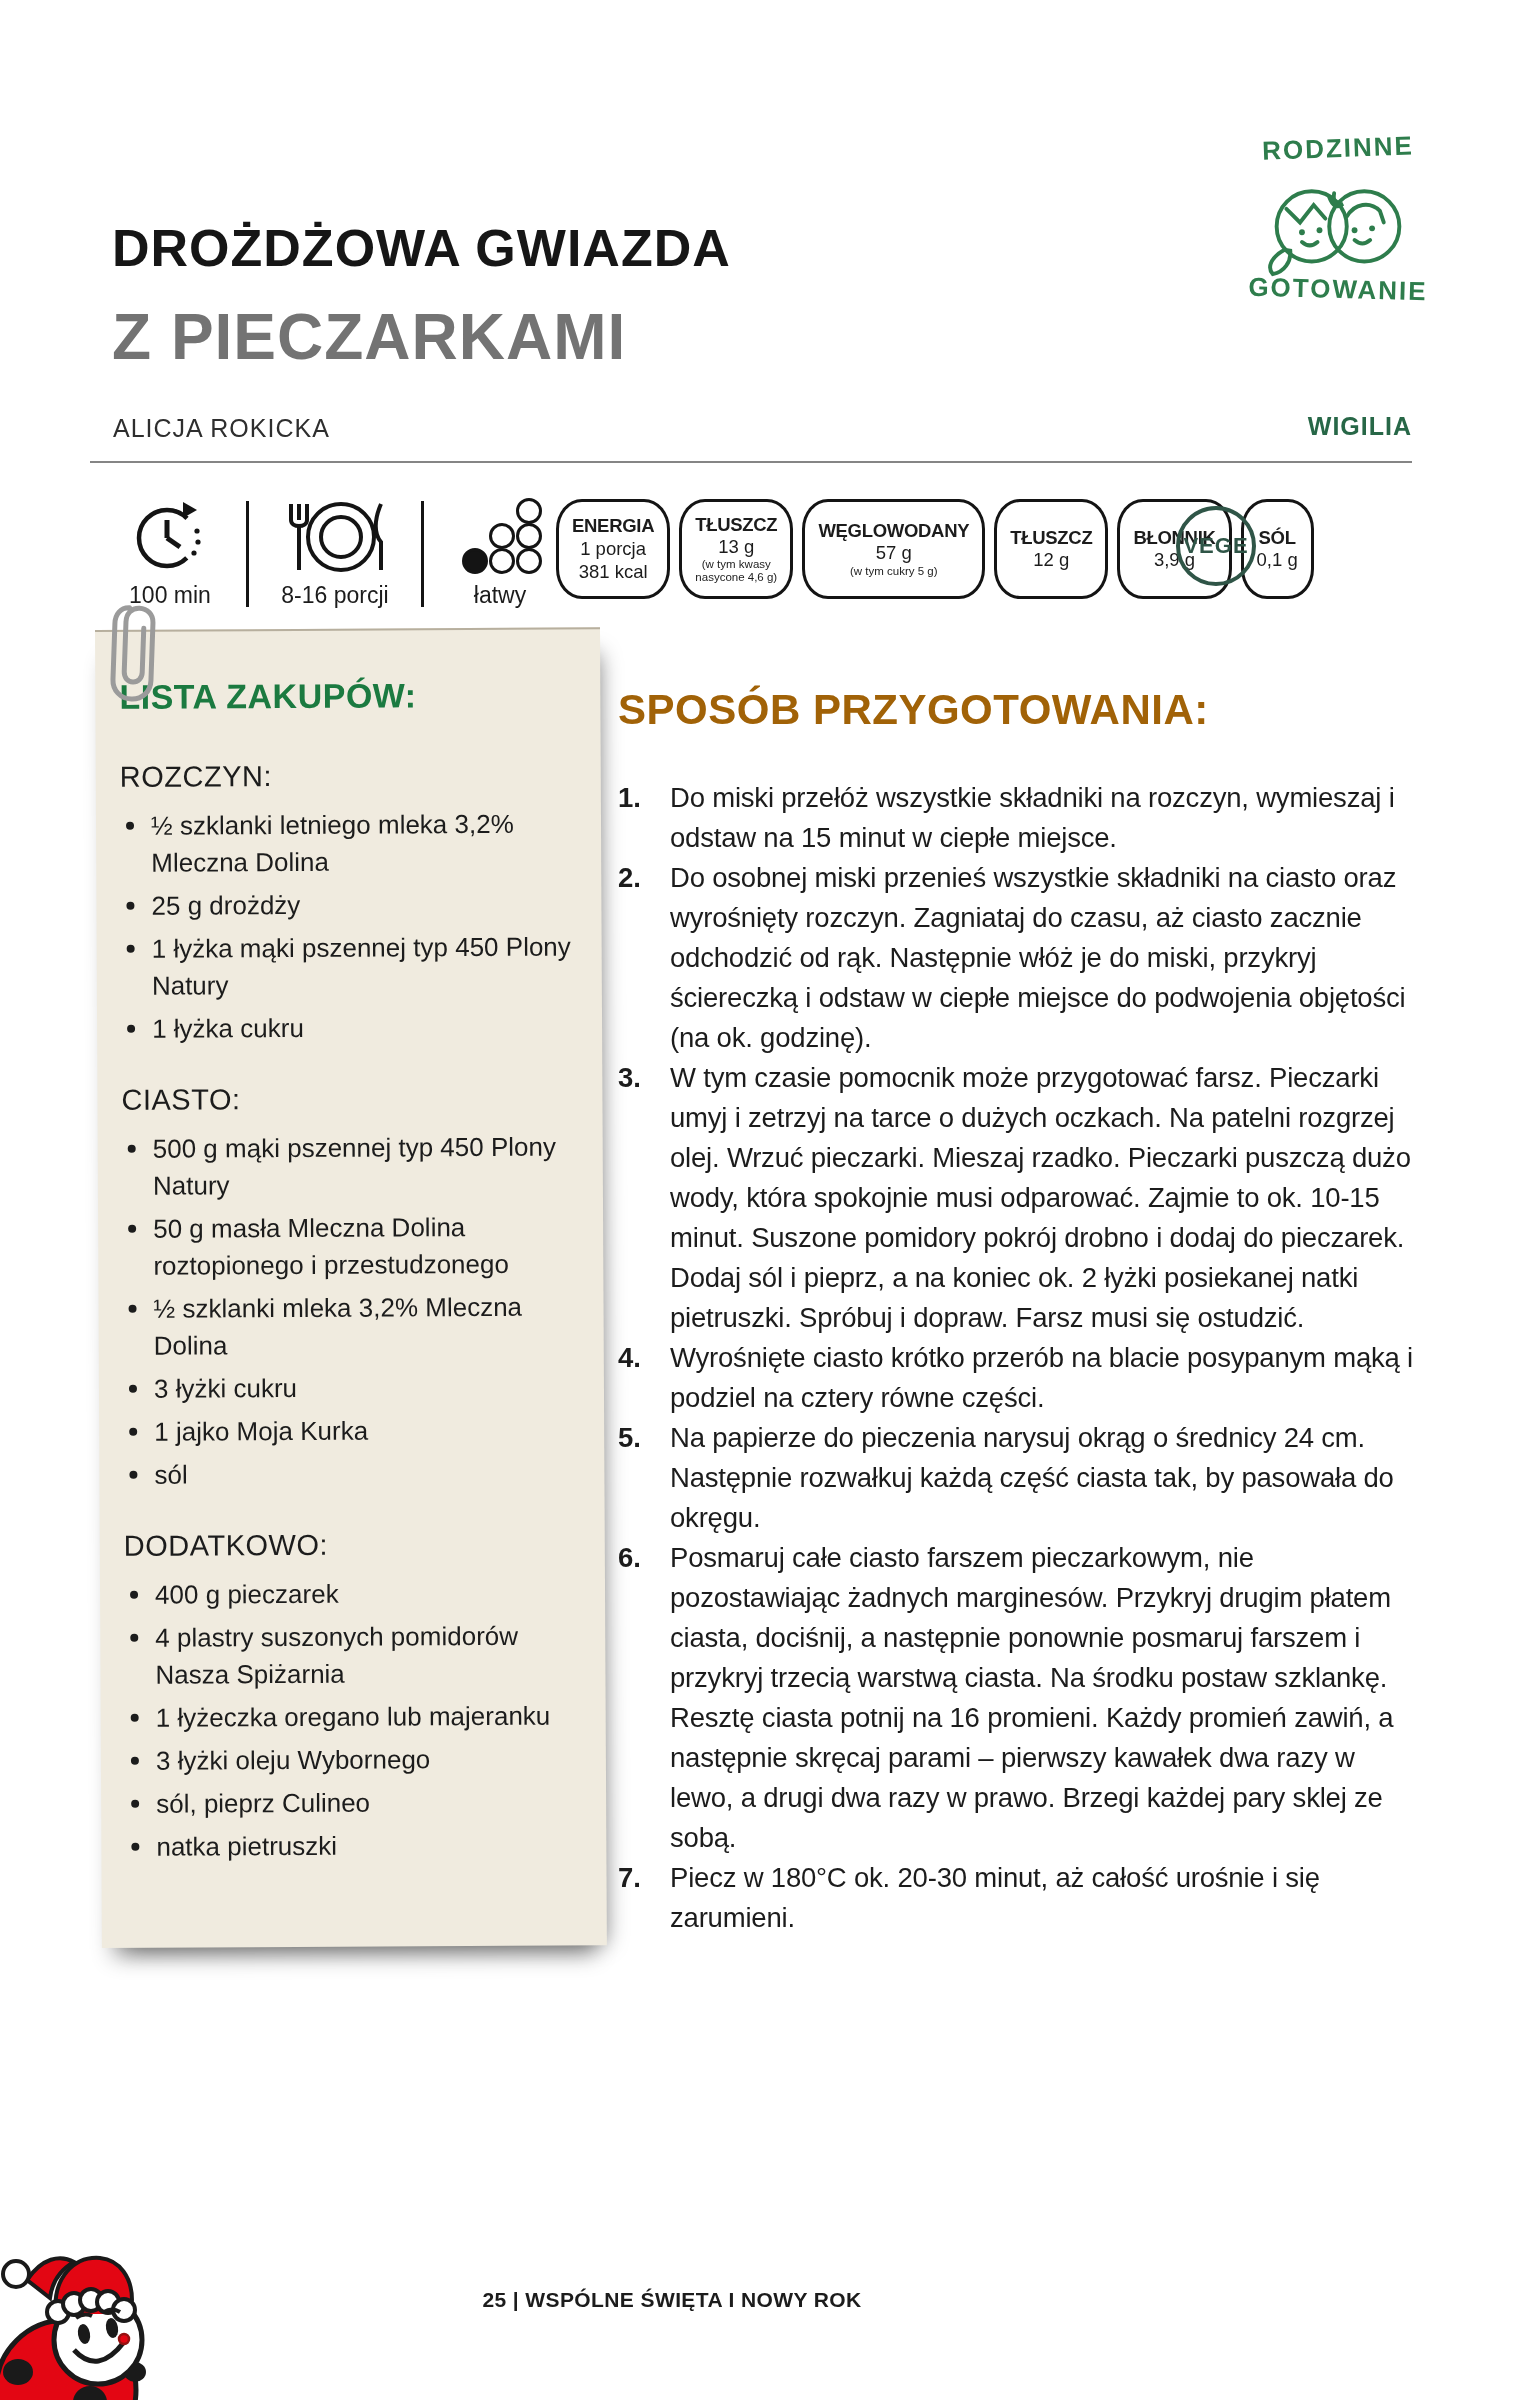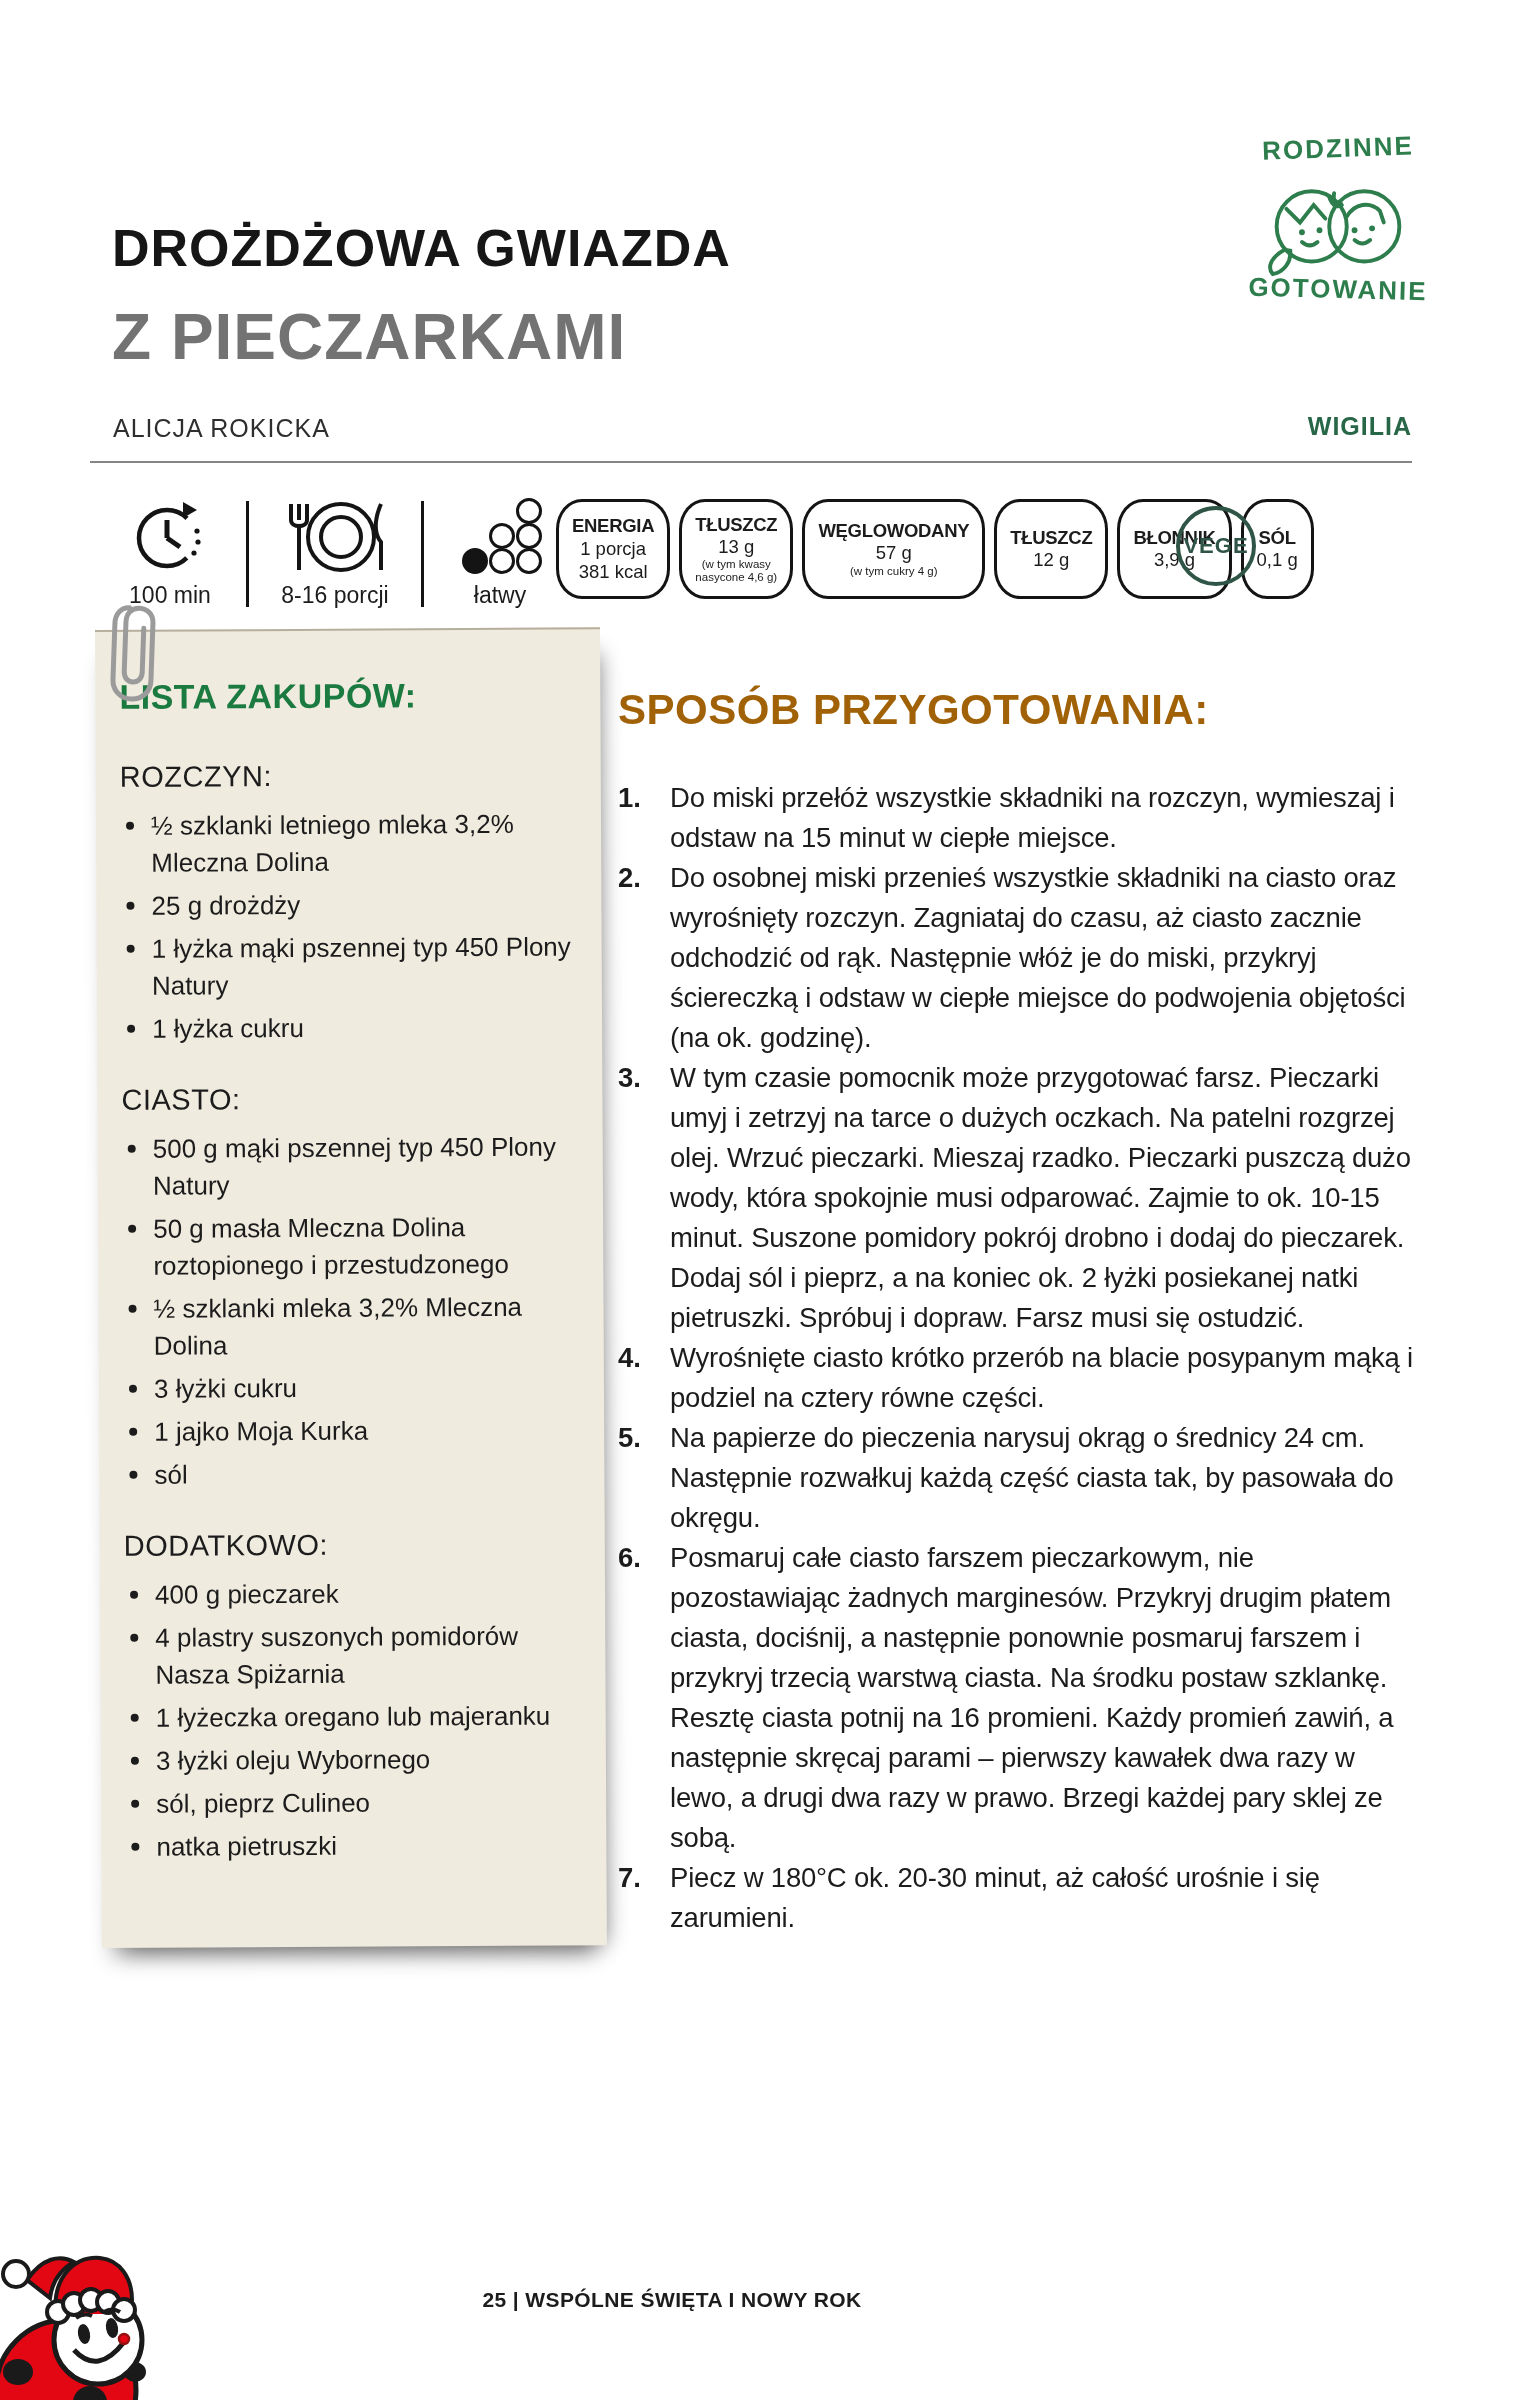--- a/index.html
+++ b/index.html
@@ -144,21 +144,21 @@
     </div>
     <div class="nbox">
       <div class="nname">TŁUSZCZ</div>
       <div class="nval">13 g</div>
       <div class="nnote">(w tym kwasy
 nasycone 4,6 g)</div>
     </div>
     <div class="nbox">
       <div class="nname">WĘGLOWODANY</div>
       <div class="nval">57 g</div>
-      <div class="nnote">(w tym cukry 4 g)</div>
+      <div class="nnote">(w tym cukry 5 g)</div>
     </div>
     <div class="nbox">
       <div class="nname">TŁUSZCZ</div>
       <div class="nval">12 g</div>
 
     </div>
     <div class="nbox">
       <div class="nname">BŁONNIK</div>
       <div class="nval">3,9 g</div>
 

